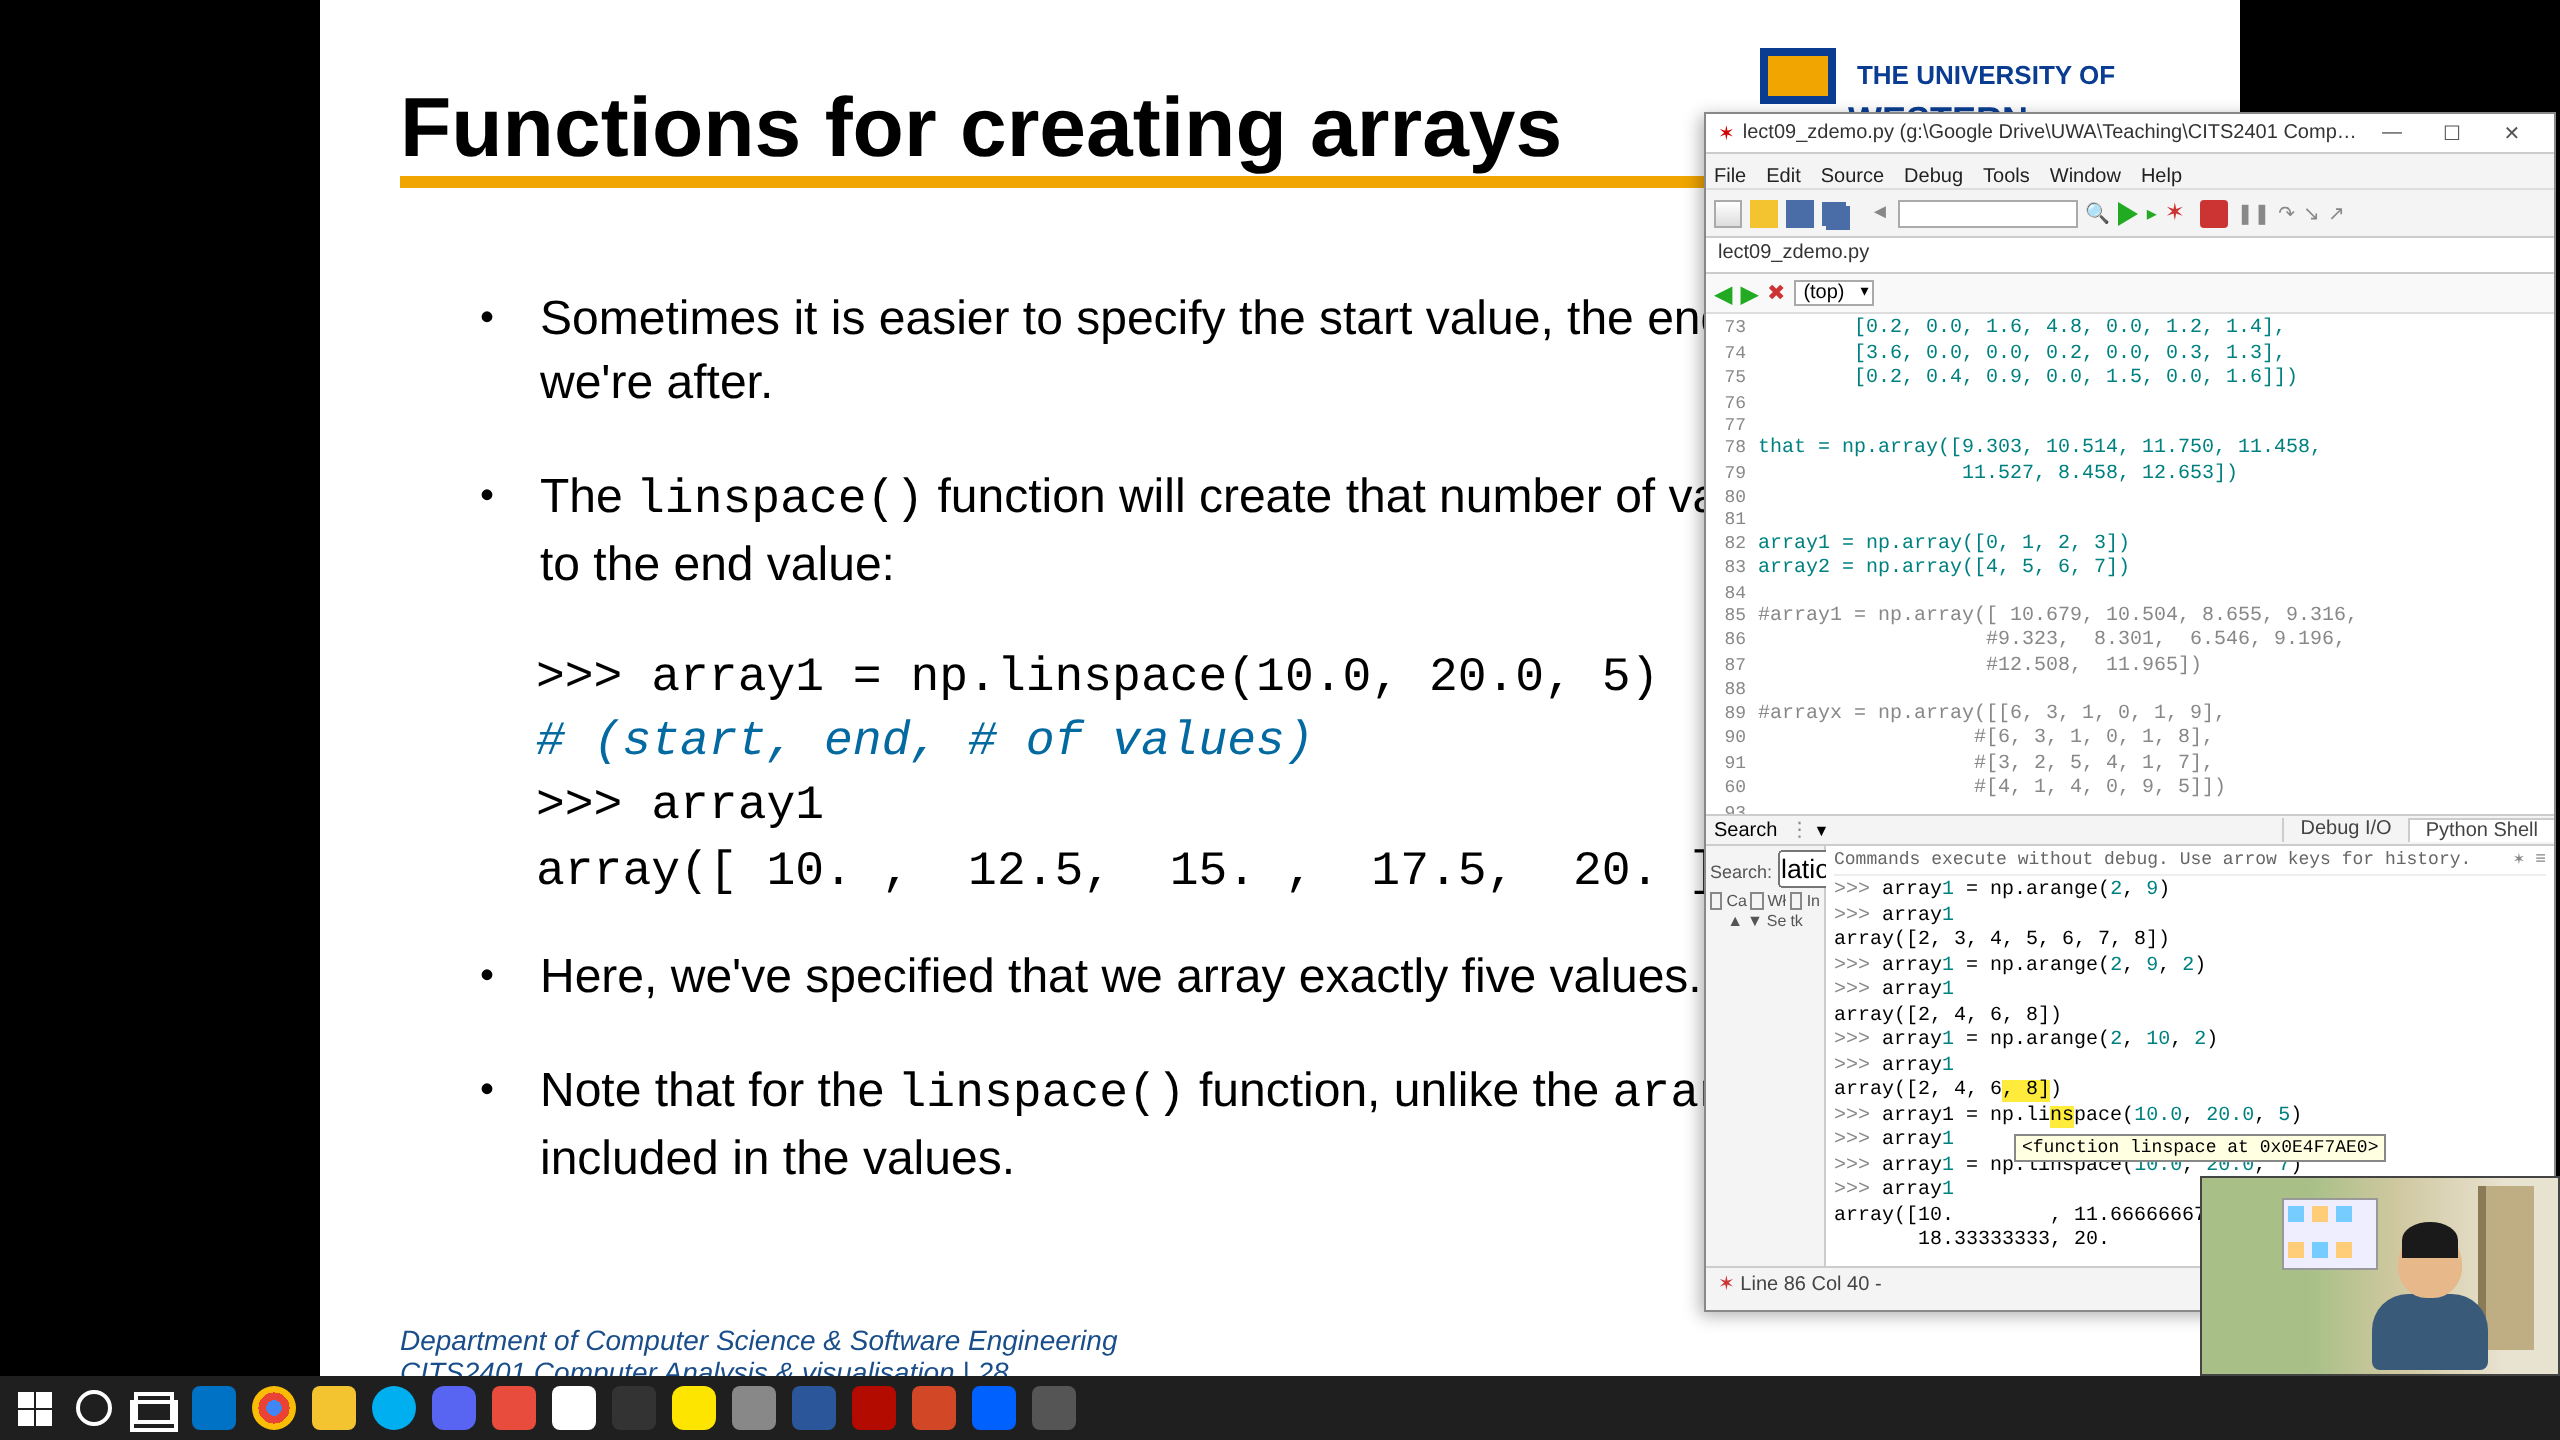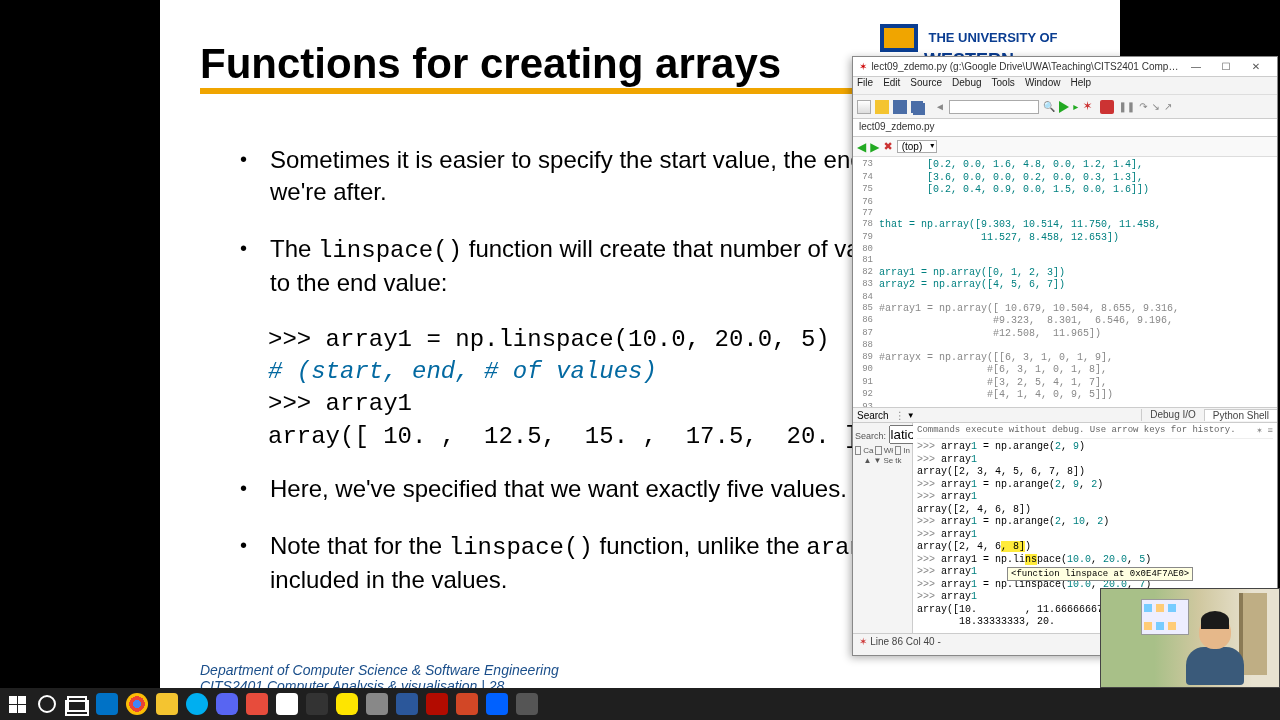--- a/index.html
+++ b/index.html
@@ -19,21 +19,21 @@
   .logo-img::after { content:""; position:absolute; left:4px; top:4px; width:30px; height:20px; background:#f0a500; }
   .logo-text1 { font-size: 13px; color:#0a3d91; font-weight:600; display:inline; }
   .logo-text2 { font-size: 18px; color:#0a3d91; font-weight:700; display:block; margin-left:44px; line-height:0.9; }
 
   
   .ide { position:absolute; left:852px; top:56px; width:426px; height:600px; background:#f4f4f4; border:1px solid #888; font-family: 'Segoe UI', sans-serif; font-size:10px; box-shadow:-2px 2px 8px rgba(0,0,0,.3); }
   .ide-title { height:20px; background:#fff; border-bottom:1px solid #ccc; padding:2px 6px; font-size:10px; color:#333; display:flex; align-items:center; }
   .ide-title .bug { color:#c00; margin-right:4px; }
   .ide-title-text { flex:1; white-space:nowrap; overflow:hidden; text-overflow:ellipsis; }
   .ide-winbtn { width:30px; text-align:center; color:#555; }
-  .ide-menu { height:18px; background:#f4f4f4; padding:0 4px; font-size:10px; color:#222; display:flex; gap:10px; align-items:flex-start; border-bottom:1px solid #ddd; }
+  .ide-menu { height:18px; background:#f4f4f4; padding:0 4px; font-size:10px; color:#222; display:flex; gap:10px; align-items:flex-end; border-bottom:1px solid #ddd; }
   .ide-toolbar { height:24px; background:#f4f4f4; border-bottom:1px solid #ccc; display:flex; align-items:center; gap:4px; padding:0 4px; }
   .tbtn { width:14px; height:14px; display:inline-block; }
   .tbtn.new { background:linear-gradient(#fff,#ddd); border:1px solid #aaa; }
   .tbtn.open { background:#f4c430; }
   .tbtn.save { background:#4a6da7; }
   .tbtn.saveall { background:#4a6da7; box-shadow:2px 2px 0 #4a6da7; width:12px; height:12px; }
   .tbtn.run { width:0;height:0;border-left:10px solid #2a2;border-top:6px solid transparent;border-bottom:6px solid transparent; }
   .tbtn.stop { background:#c33; border-radius:2px; }
   .tbtn.bug { color:#c33; font-size:12px; line-height:1; }
   .ide-search-inp { width:90px; height:14px; border:1px solid #aaa; font-size:9px; }
@@ -105,21 +105,21 @@
     <li>Sometimes it is easier to specify the start value, the end number of values we're after.</li>
     <li>
       <span>The </span><span class="inline-code">linspace()</span><span> function will create that number of va from the start value to the end value:</span>
     </li>
   </ul>
   <div class="codeblock"><span>&gt;&gt;&gt; array1 = np.linspace(10.0, 20.0, 5)</span>
 <span class="comment"># (start, end, # of values)</span>
 <span>&gt;&gt;&gt; array1</span>
 <span>array([ 10. ,  12.5,  15. ,  17.5,  20. ]</span></div>
   <ul>
-    <li>Here, we've specified that we want exactly five values.</li>
+    <li>Here, we've specified that we array exactly five values.</li>
     <li>
       <span>Note that for the </span><span class="inline-code">linspace()</span><span> function, unlike the </span><span class="inline-code">aran</span><span> end-point is included in the values.</span>
     </li>
   </ul>
   <div class="footer">
     <span>Department of Computer Science &amp; Software Engineering</span>
     <span>CITS2401 Computer Analysis &amp; visualisation  |  28</span>
   </div>
 </div>
 
@@ -236,21 +236,21 @@
       </div>
       <div class="eline">
         <span class="lnum">90</span>
         <span class="lcode cm">                  #[6, 3, 1, 0, 1, 8],</span>
       </div>
       <div class="eline">
         <span class="lnum">91</span>
         <span class="lcode cm">                  #[3, 2, 5, 4, 1, 7],</span>
       </div>
       <div class="eline">
-        <span class="lnum">92</span>
+        <span class="lnum">60</span>
         <span class="lcode cm">                  #[4, 1, 4, 0, 9, 5]])</span>
       </div>
       <div class="eline">
         <span class="lnum">93</span>
         <span class="lcode "></span>
       </div>
     </div>
 
   <div class="mid">
     <span class="lbl">Search</span>

